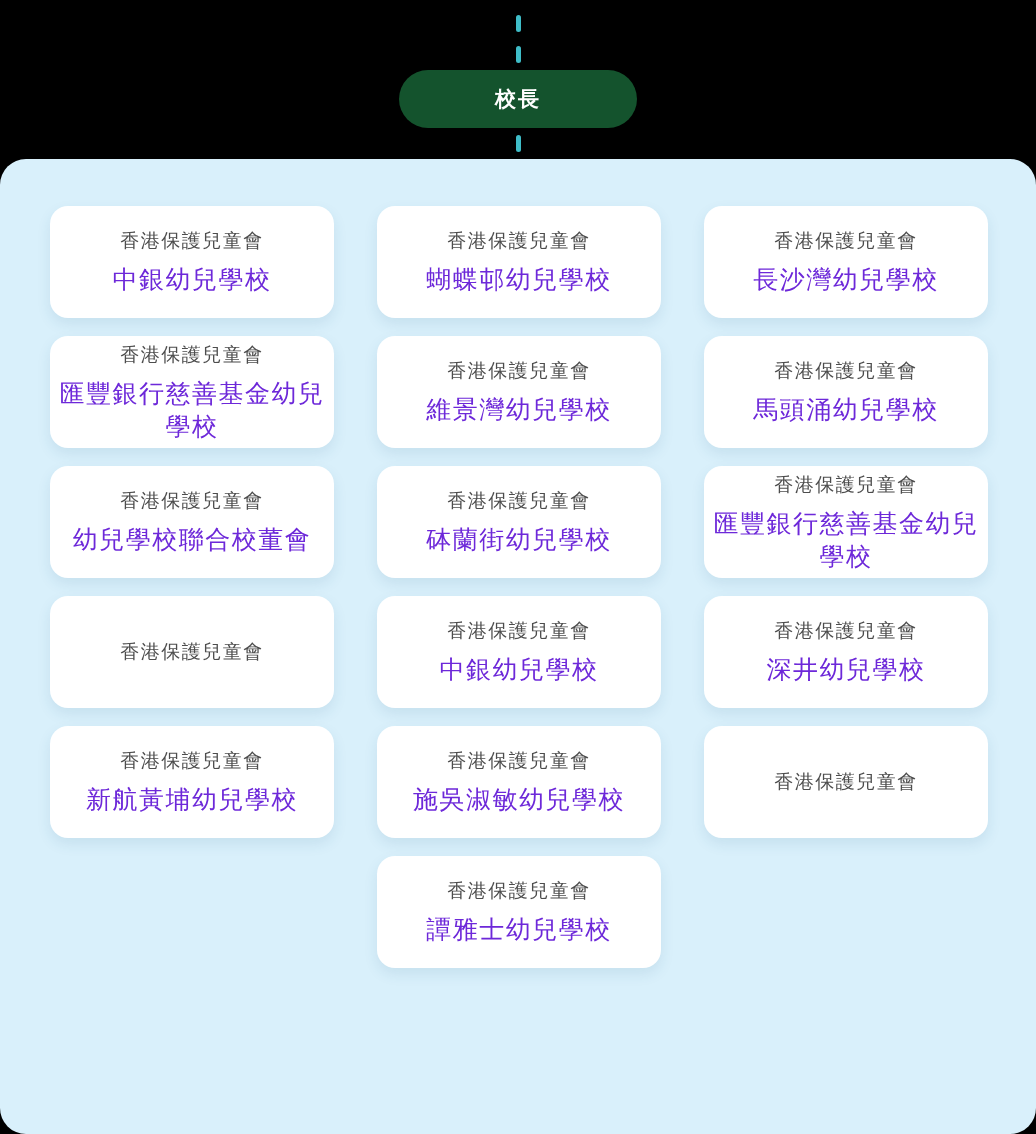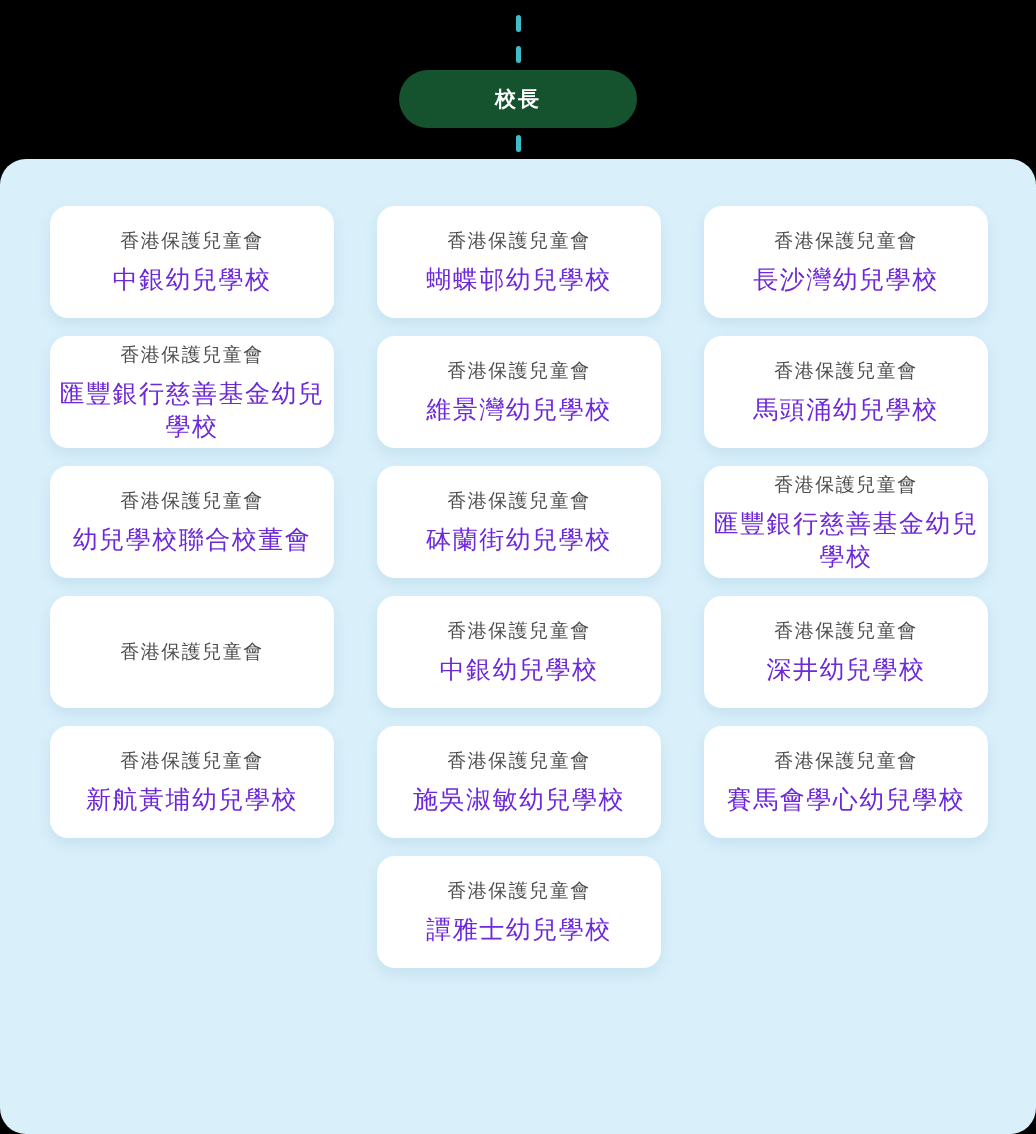--- a/index.html
+++ b/index.html
@@ -165,21 +165,20 @@
     <div class="school">新航黃埔幼兒學校</div>
   </div>
 
   <div class="card">
     <div class="org">香港保護兒童會</div>
     <div class="school">施吳淑敏幼兒學校</div>
   </div>
 
   <div class="card">
     <div class="org">香港保護兒童會</div>
-    <div class="school">賽馬會學心幼兒學校</div>
   </div>
 
   <div class="card">
     <div class="org">香港保護兒童會</div>
     <div class="school">譚雅士幼兒學校</div>
   </div>
 </div>
   </div>
 </div>
 

